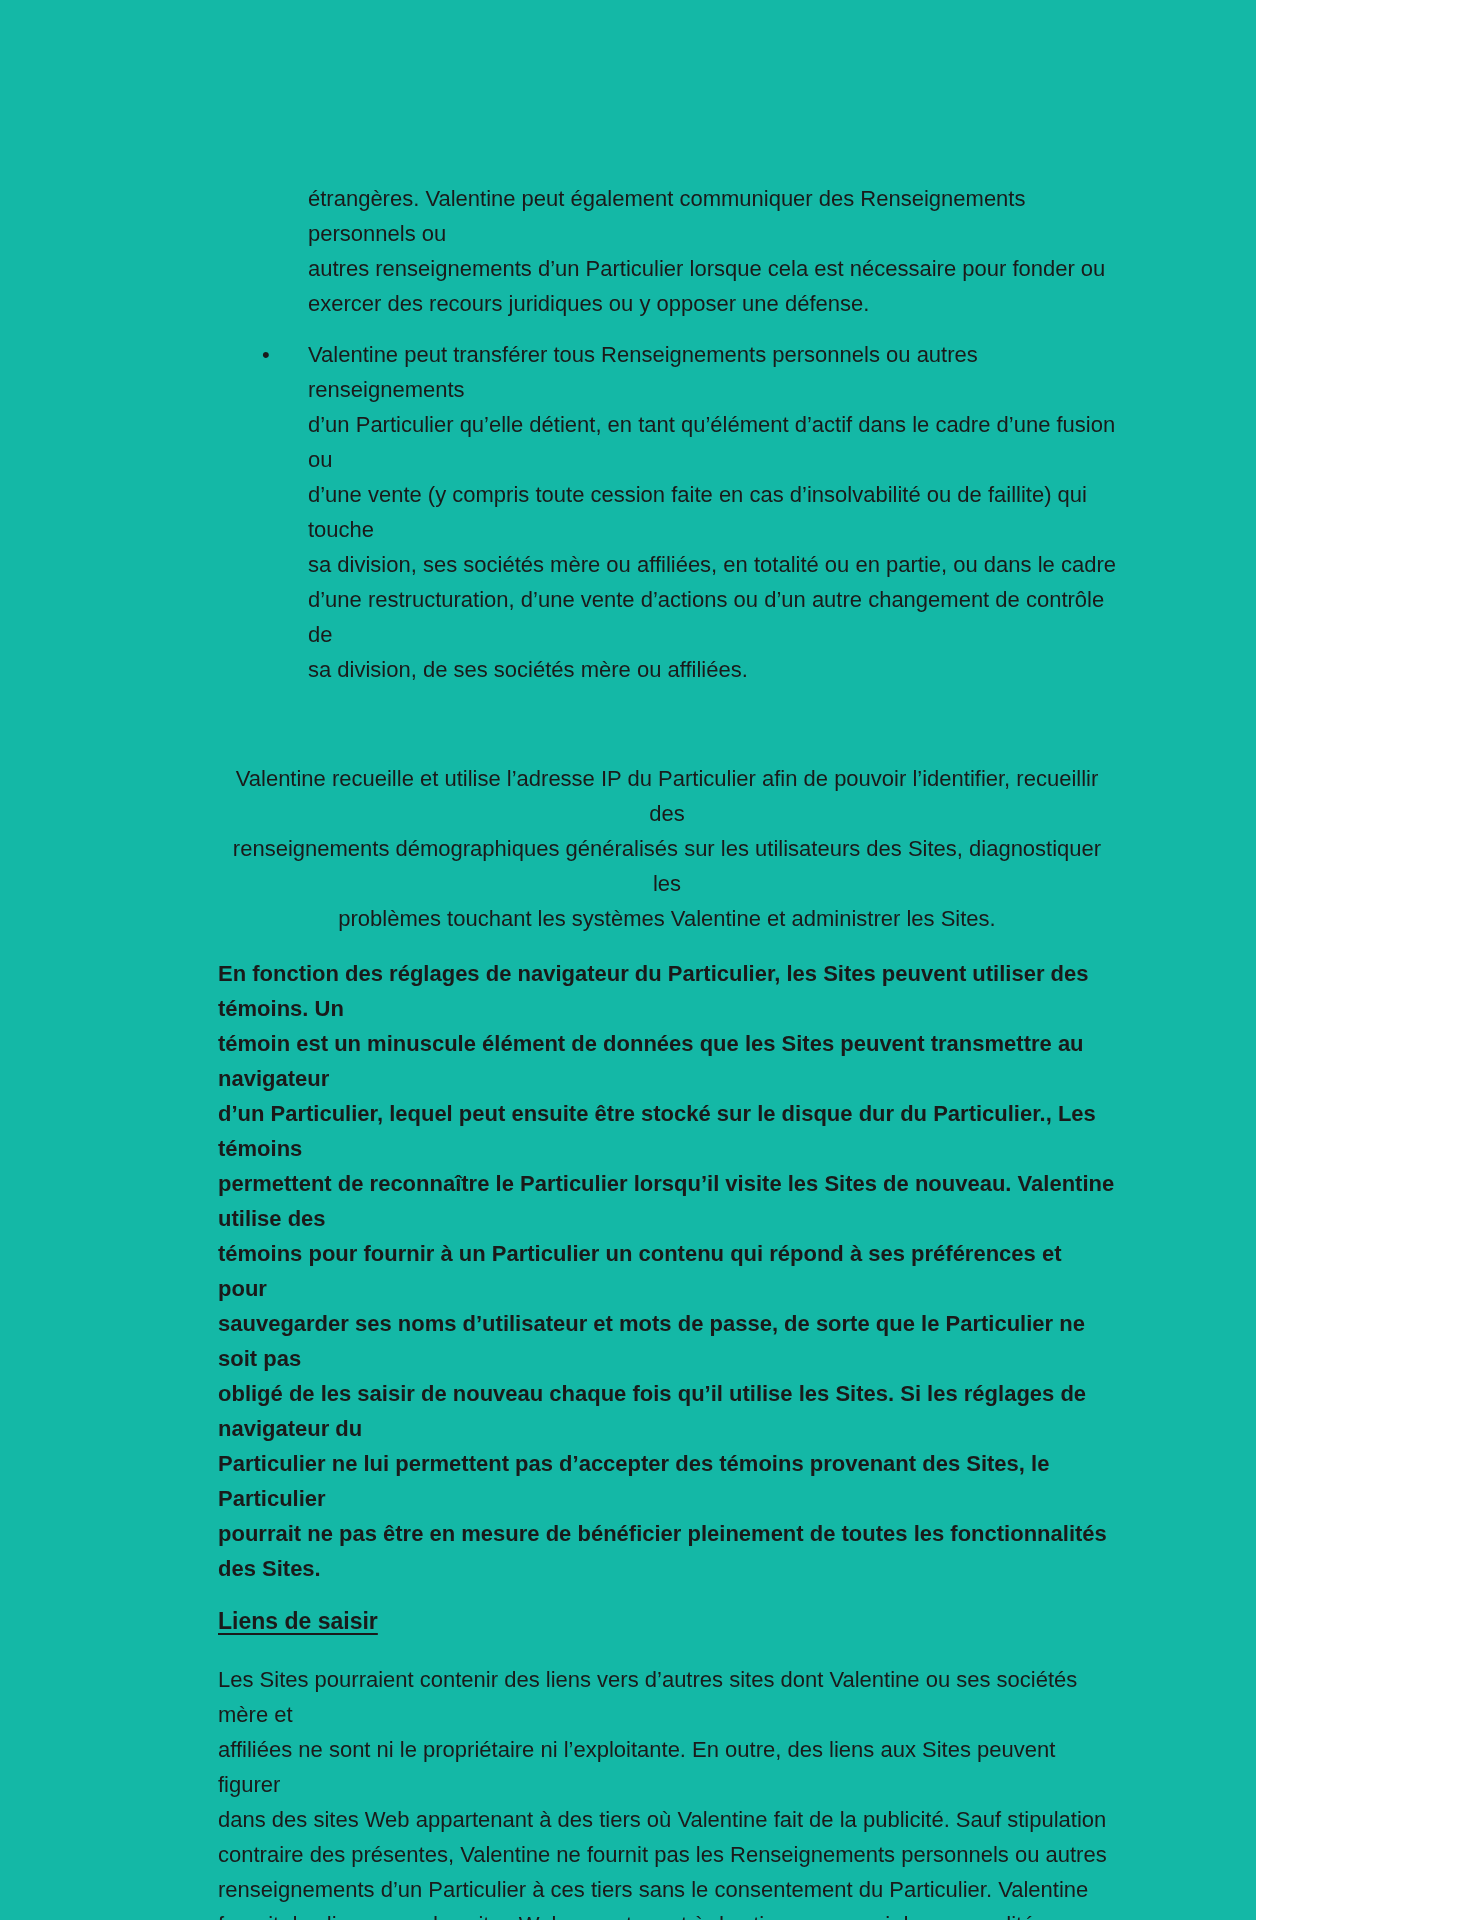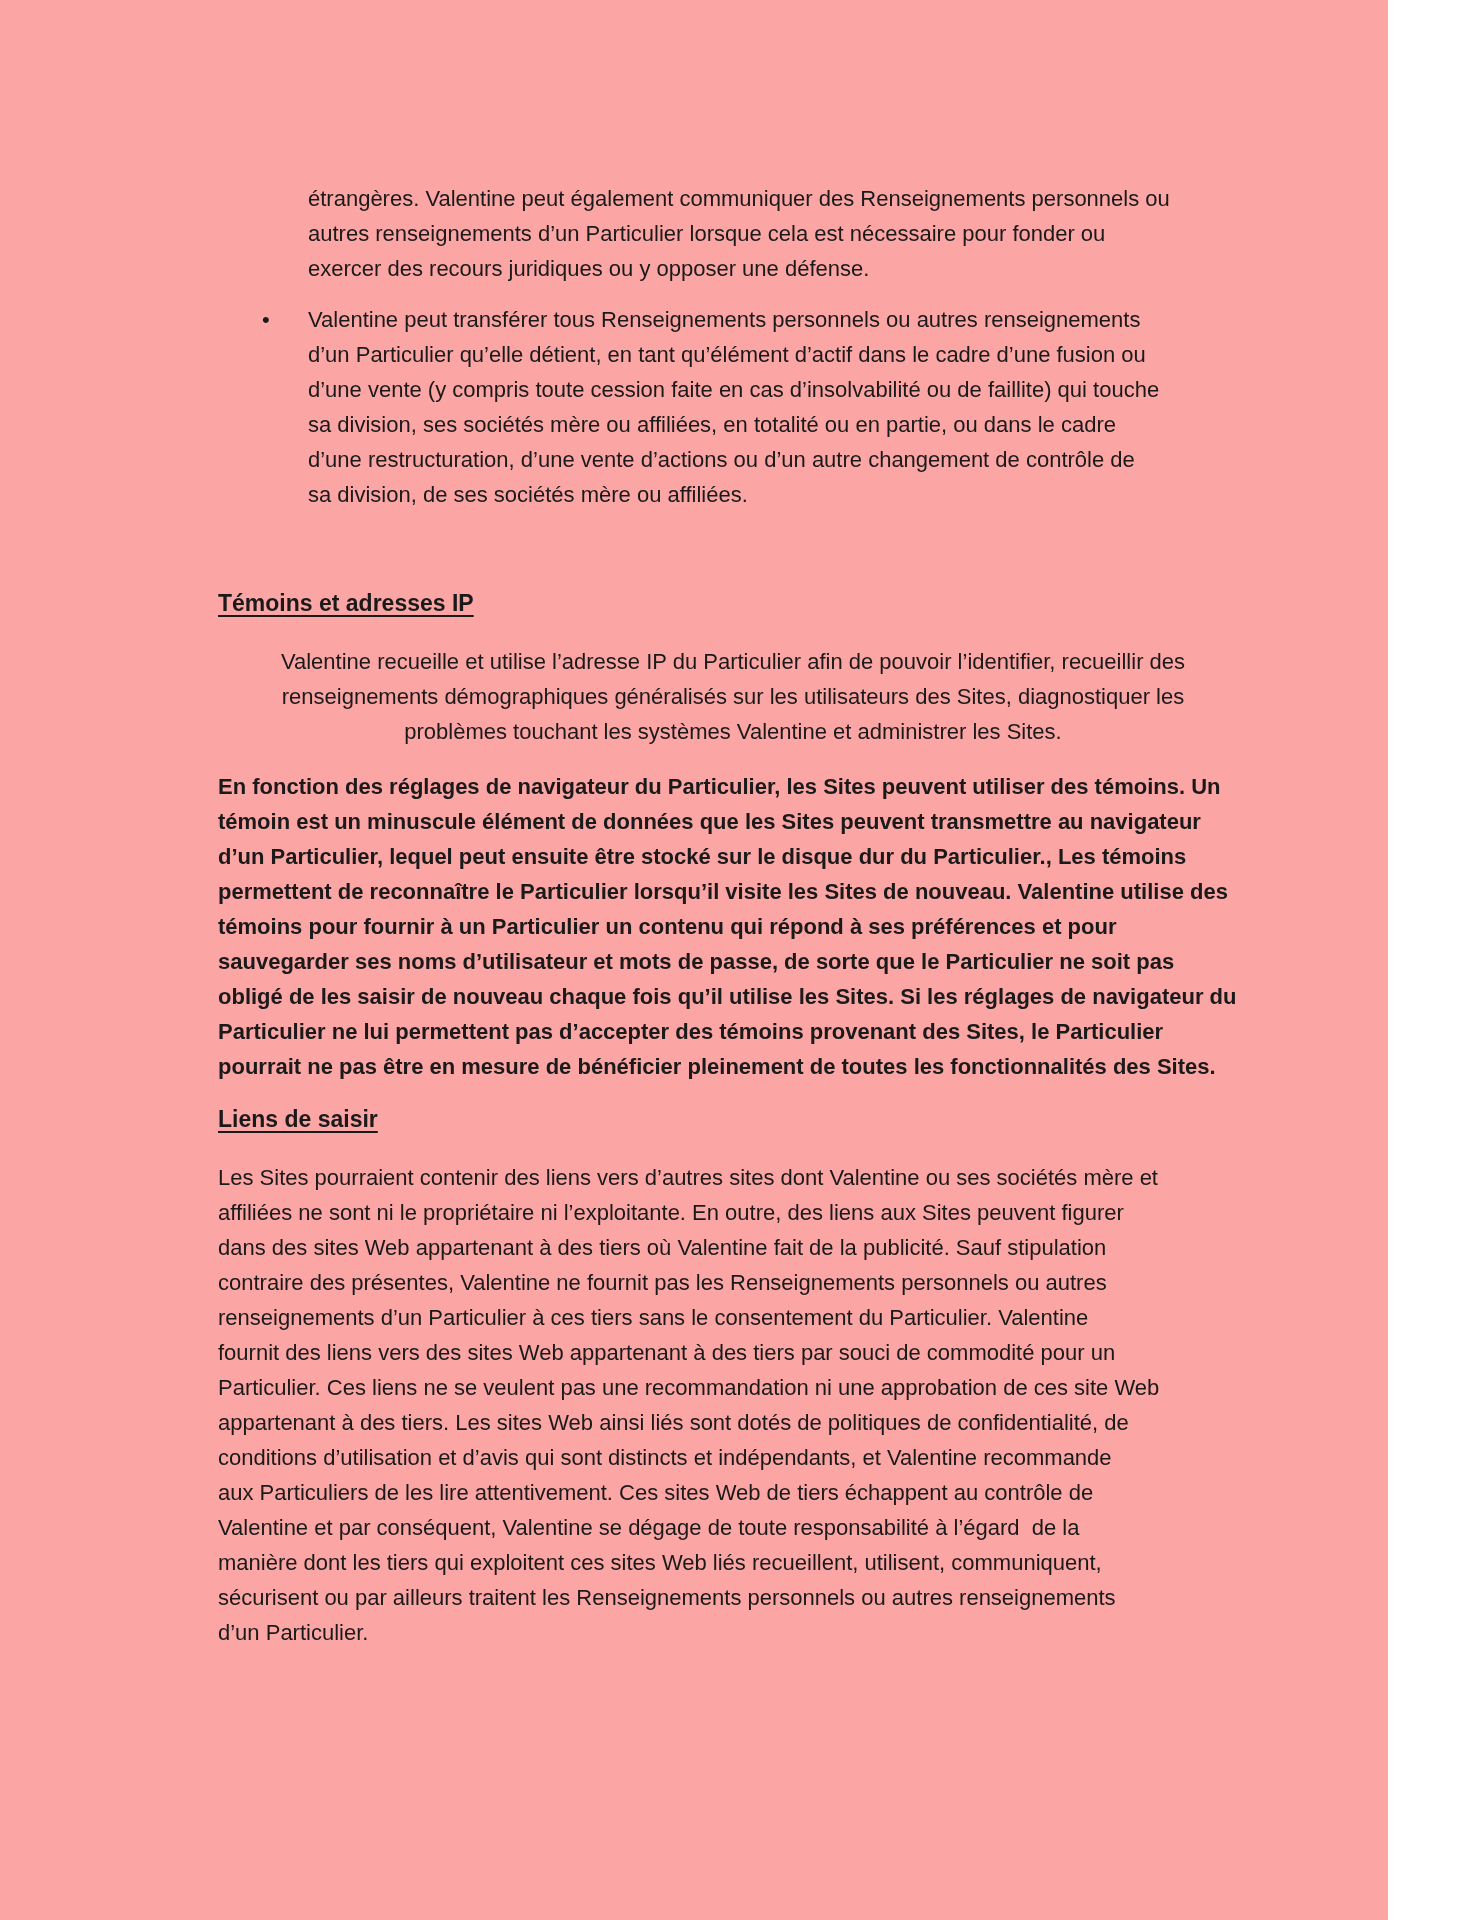--- a/index.html
+++ b/index.html
@@ -1,20 +1,20 @@
 <!DOCTYPE html>
 <html><head>
 <meta charset="utf-8">
 <style>
   html, body { margin: 0; padding: 0; }
   .page {
     position: relative;
-    width: 1388px;
+    width: 1256px;
     height: 1920px;
-    background: #fca5a5;
+    background: #14b8a6;
     color: #1a1a1a;
     font-family: "Liberation Sans", "DejaVu Sans", sans-serif;
     overflow: hidden;
   }
   .content {
     padding: 181px 140px 0 218px;
   }
   .para {
     margin: 0;
     font-size: 22px;
@@ -64,21 +64,20 @@
     <div class="bullet-item">
       <span class="bullet-marker">•</span>
       <p class="para">Valentine peut transférer tous Renseignements personnels ou autres renseignements
 d’un Particulier qu’elle détient, en tant qu’élément d’actif dans le cadre d’une fusion ou
 d’une vente (y compris toute cession faite en cas d’insolvabilité ou de faillite) qui touche
 sa division, ses sociétés mère ou affiliées, en totalité ou en partie, ou dans le cadre
 d’une restructuration, d’une vente d’actions ou d’un autre changement de contrôle de
 sa division, de ses sociétés mère ou affiliées.</p>
     </div>
 
-    <h2 class="heading">Témoins et adresses IP</h2>
 
     <p class="para s1-para-1">Valentine recueille et utilise l’adresse IP du Particulier afin de pouvoir l’identifier, recueillir des
 renseignements démographiques généralisés sur les utilisateurs des Sites, diagnostiquer les
 problèmes touchant les systèmes Valentine et administrer les Sites.</p>
 
     <p class="para s1-para-2">En fonction des réglages de navigateur du Particulier, les Sites peuvent utiliser des témoins. Un
 témoin est un minuscule élément de données que les Sites peuvent transmettre au navigateur
 d’un Particulier, lequel peut ensuite être stocké sur le disque dur du Particulier., Les témoins
 permettent de reconnaître le Particulier lorsqu’il visite les Sites de nouveau. Valentine utilise des
 témoins pour fournir à un Particulier un contenu qui répond à ses préférences et pour

